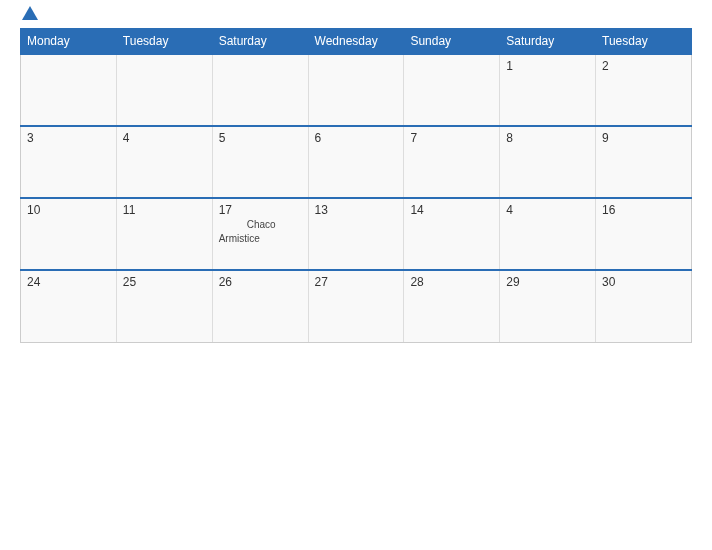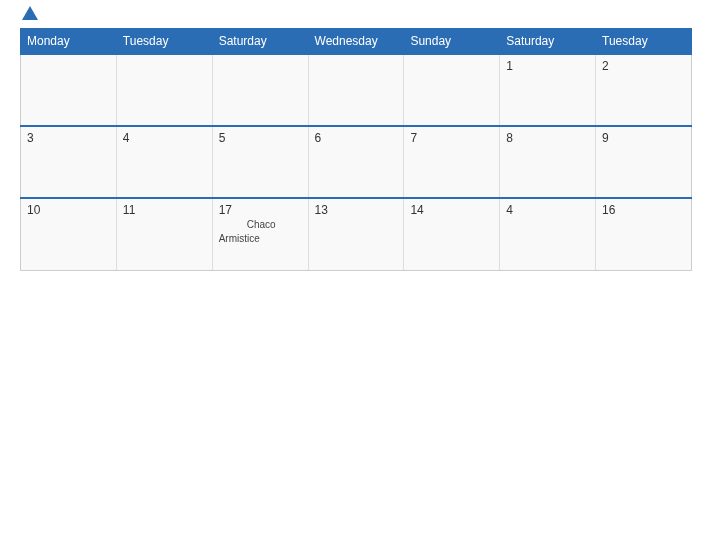--- a/index.html
+++ b/index.html
@@ -172,15 +172,24 @@
         </tr>
         <tr>
           <td><span class="day-num">10</span></td>
           <td><span class="day-num">11</span></td>
           <td><span class="day-num">17</span><br><span class="event-text">Chaco Armistice</span></td>
           <td><span class="day-num">13</span></td>
           <td><span class="day-num">14</span></td>
           <td><span class="day-num">4</span></td>
           <td><span class="day-num">16</span></td>
         </tr>
+        <tr>
+          <td><span class="day-num">24</span></td>
+          <td><span class="day-num">25</span></td>
+          <td><span class="day-num">26</span></td>
+          <td><span class="day-num">27</span></td>
+          <td><span class="day-num">28</span></td>
+          <td><span class="day-num">29</span></td>
+          <td><span class="day-num">30</span></td>
+        </tr>
       </tbody>
   </table>
 </div>
 
 </body></html>

